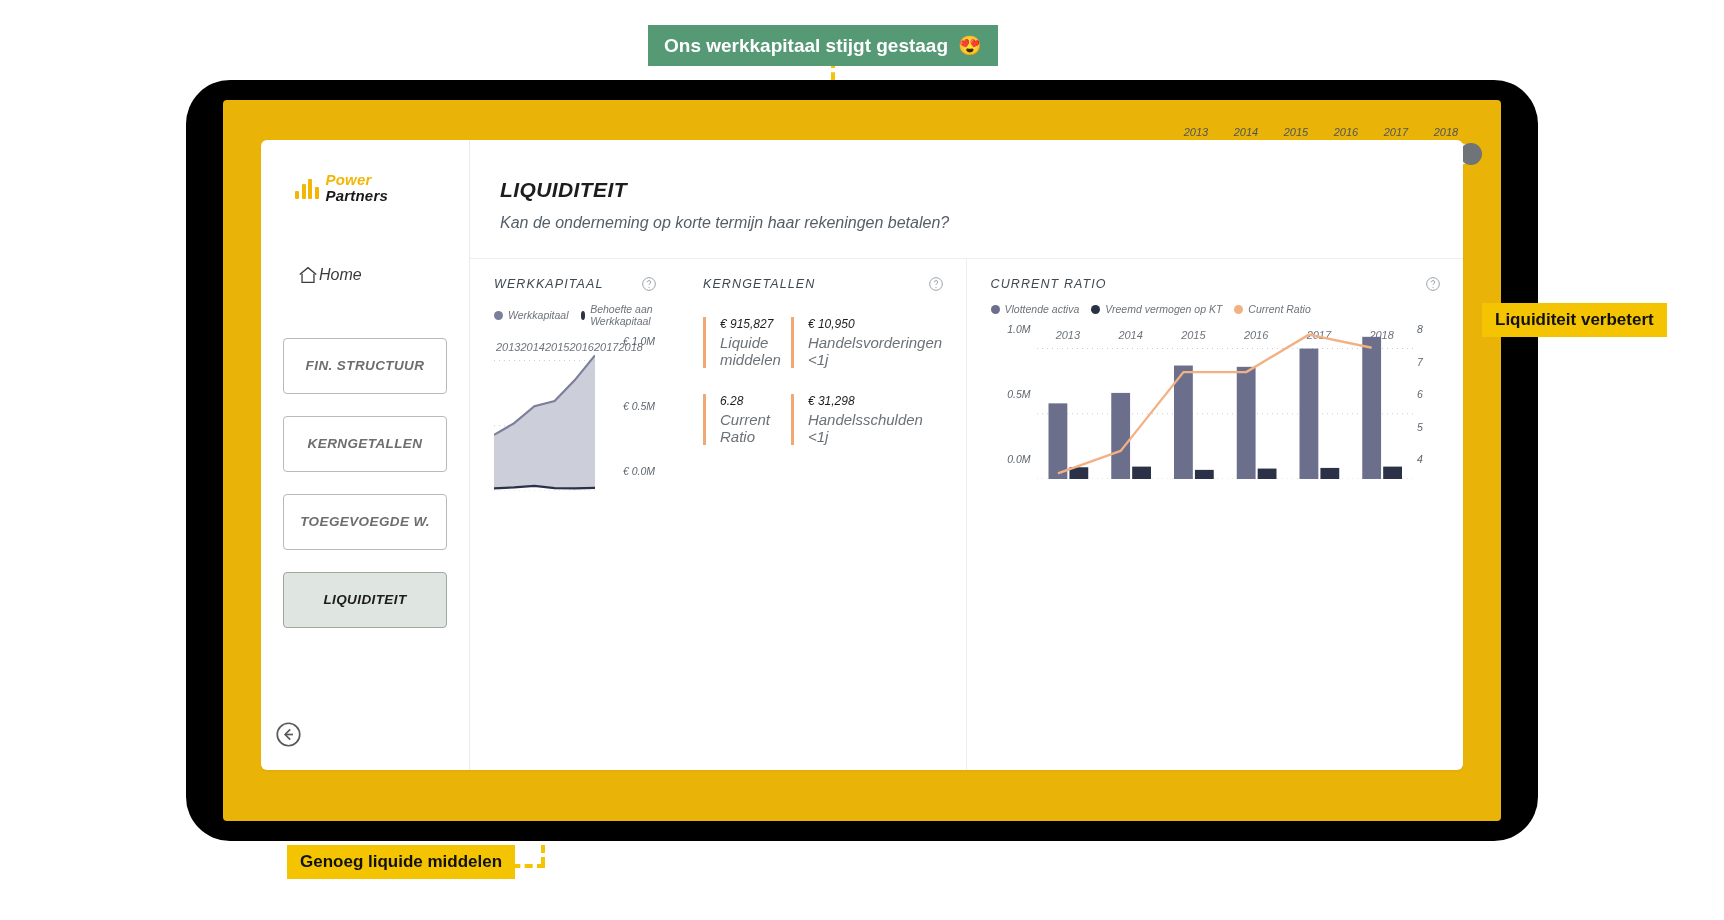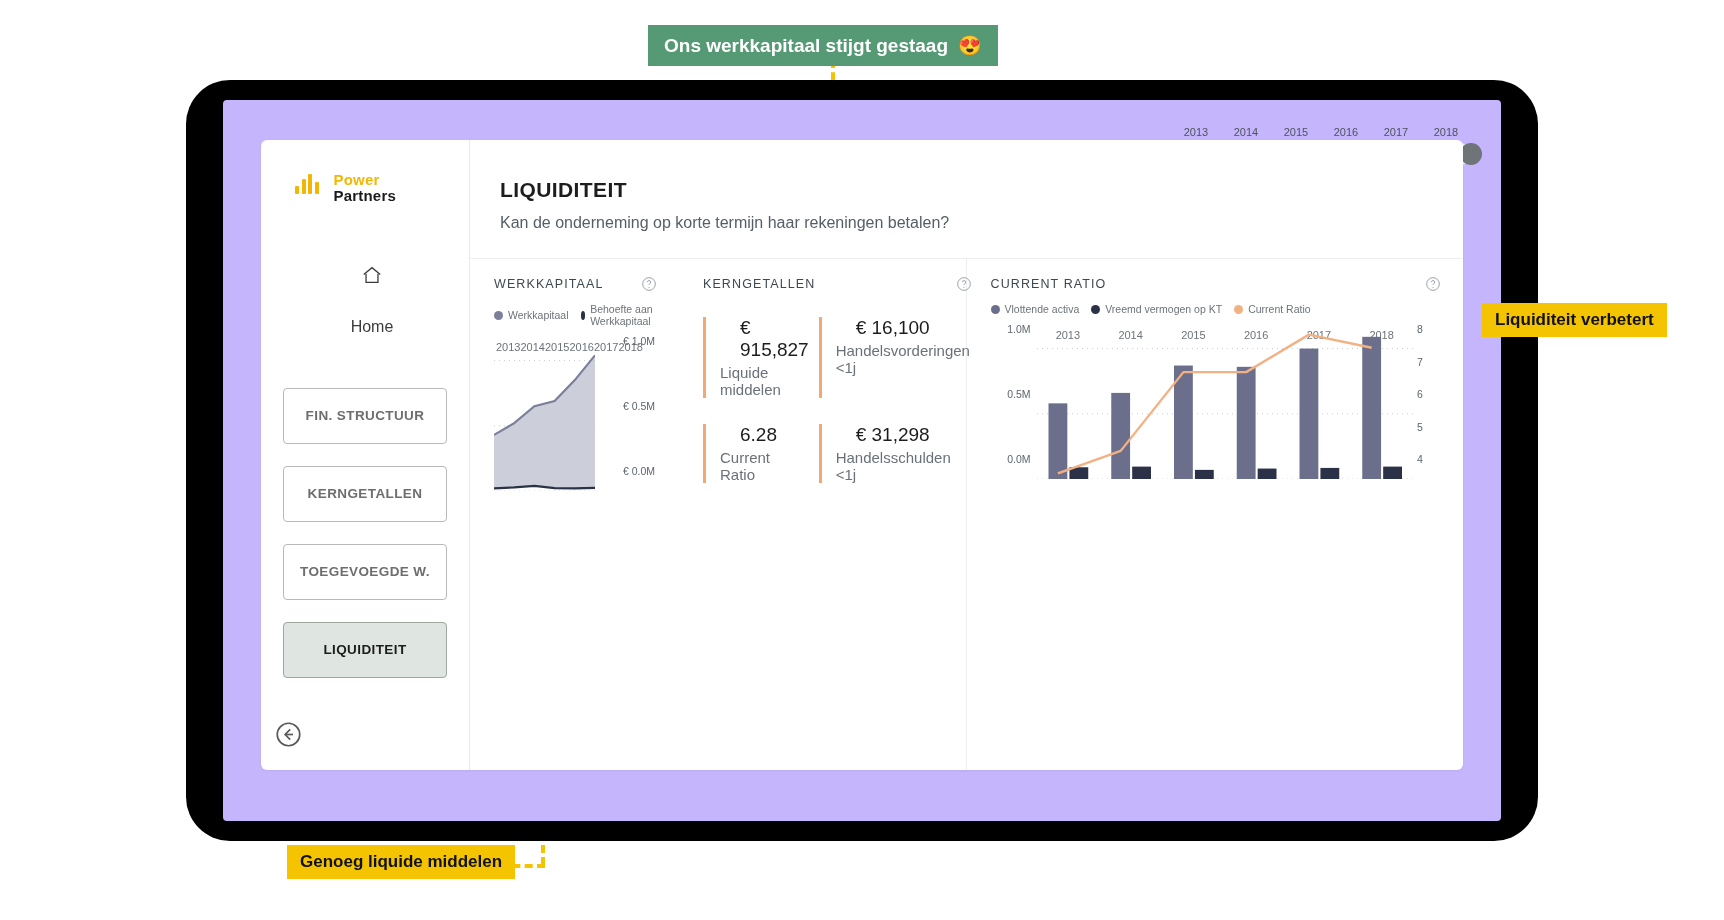--- a/index.html
+++ b/index.html
@@ -16,60 +16,60 @@
     position: absolute;
     left: 186px; top: 80px;
     width: 1352px; height: 761px;
     background: #000000;
     border-radius: 44px;
   }
   .tablet-screen {
     position: absolute;
     left: 37px; top: 20px;
     width: 1278px; height: 721px;
-    background: #c4b5fd;
+    background: #eab308;
     border-radius: 4px;
     overflow: hidden;
+    font-style: italic;
   }
 
   
   .app {
     position: absolute;
     left: 38px; top: 40px;
     width: 1202px; height: 630px;
     display: flex;
   }
   .sidebar {
     width: 208px;
     background: #ffffff;
     border-radius: 6px 0 0 6px;
     position: relative;
     flex: none;
     box-shadow: 0 1px 3px rgba(0,0,0,.05);
   }
   .sidebar-inner { padding: 26px 22px 0 22px; height: 100%; position: relative;}
 
   
-  .logo { display: flex; gap: 15px; margin: 6px 0 0 12px; }
+  .logo { display: flex; align-items: center; gap: 7px; margin: 6px 0 0 12px; }
   .logo-bars { display: flex; align-items: flex-end; gap: 2.5px; height: 22px; }
   .logo-bars i { display:block; width: 4px; background: #f2b705; border-radius: 1px; }
   .logo-bars i:nth-child(1){ height: 8px; }
   .logo-bars i:nth-child(2){ height: 15px; }
   .logo-bars i:nth-child(3){ height: 20px; }
   .logo-bars i:nth-child(4){ height: 12px; }
   .logo-text { line-height: 1.05; }
   .logo-text .l1 { font-size: 15px; font-weight: bold; color: #f2b705; letter-spacing: .2px;}
   .logo-text .l2 { font-size: 15px; font-weight: bold; color: #1a1a1a; letter-spacing: .2px;}
 
   
   .home-row {
-    display: flex; align-items: center; gap: 32px;
+    display: flex; align-items: center; gap: 0;
     margin: 60px 0 0 14px; color: #3b3b3b; font-size: 16px;
     cursor: pointer;
-    flex-direction: column;
   }
   .home-icon { width: 22px; height: 22px; color:#3b3b3b; }
 
   
   .nav { margin-top: 52px; display: flex; flex-direction: column; gap: 22px; }
   .nav-btn {
     height: 56px; border: 1px solid #b9b9b9; border-radius: 4px;
     background: #ffffff; color: #6e6e6e;
     font-size: 13.5px; font-weight: bold; letter-spacing: .4px;
     display: flex; align-items: center; justify-content: center;
@@ -137,21 +137,21 @@
   .bar-xlabels { margin-left: 46px; margin-right: 26px; display:flex; margin-top: 4px; }
   .bar-xlabels span { flex: 1; text-align: center; font-size: 11px; color: #6d737a; }
 
   
   .kpi-grid {
     margin-top: 26px; display: grid;
     grid-template-columns: 1fr 1fr; row-gap: 26px; column-gap: 10px;
     padding-bottom: 20px;
   }
   .kpi { border-left: 3px solid #f0a875; padding-left: 14px; }
-  .kpi-val { font-size: 19px; color: #1d1d1d; margin-left: 20px; }
+  .kpi-val { font-size: 12px; color: #1d1d1d; }
   .kpi-lab { font-size: 15px; color: #6b7178; margin-top: 3px; }
 
   
   .yearslider { position: absolute; right: 30px; top: 26px; width: 300px; }
   .yearslider-labels { display: flex; margin-bottom: 5px; }
   .yearslider-labels span { flex: 1; text-align: center; font-size: 11px; color: #4d545b; }
   .yearslider-track {
     position: relative; height: 22px; background: #e8eaec;
     border-radius: 11px; display: flex; overflow: visible;
   }
@@ -337,21 +337,21 @@
                   <path d="M9.6 9.3a2.5 2.5 0 1 1 3.3 2.4c-.6.25-.9.8-.9 1.5v.4"></path>
                   <circle cx="12" cy="17" r=".9" fill="currentColor" stroke="none"></circle>
                 </svg>
 
                 <div class="kpi-grid">
                   <div class="kpi">
                     <div class="kpi-val">€ 915,827</div>
                     <div class="kpi-lab">Liquide middelen</div>
                   </div>
                   <div class="kpi">
-                    <div class="kpi-val">€ 16,100</div>
+                    <div class="kpi-val">€ 10,950</div>
                     <div class="kpi-lab">Handelsvorderingen &lt;1j</div>
                   </div>
                   <div class="kpi">
                     <div class="kpi-val">6.28</div>
                     <div class="kpi-lab">Current Ratio</div>
                   </div>
                   <div class="kpi">
                     <div class="kpi-val">€ 31,298</div>
                     <div class="kpi-lab">Handelsschulden &lt;1j</div>
                   </div>

